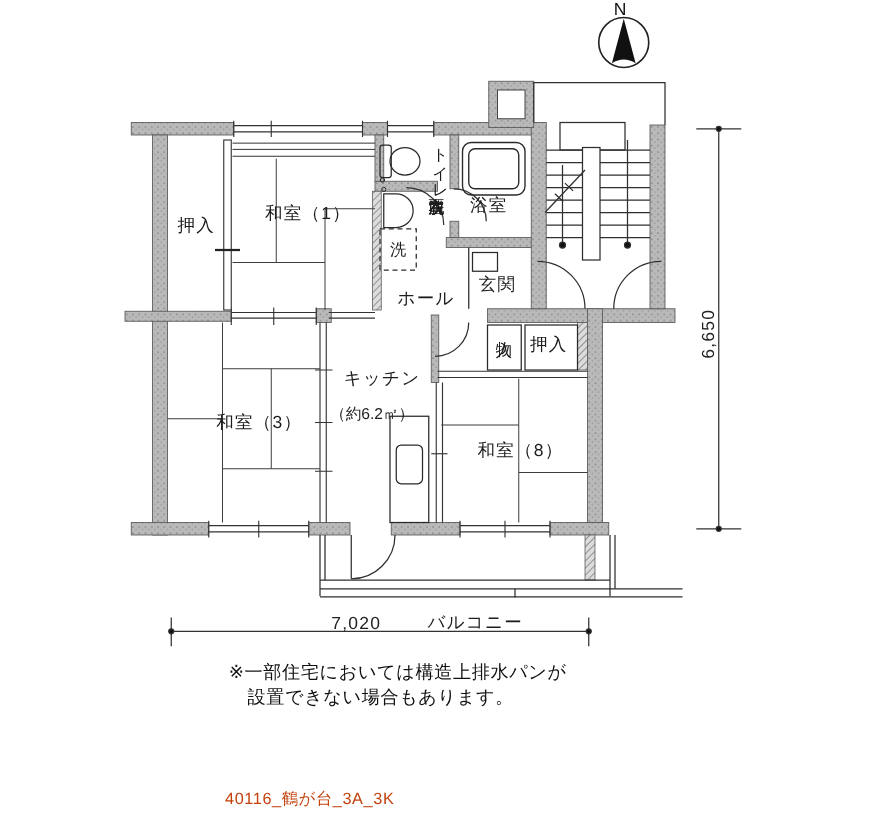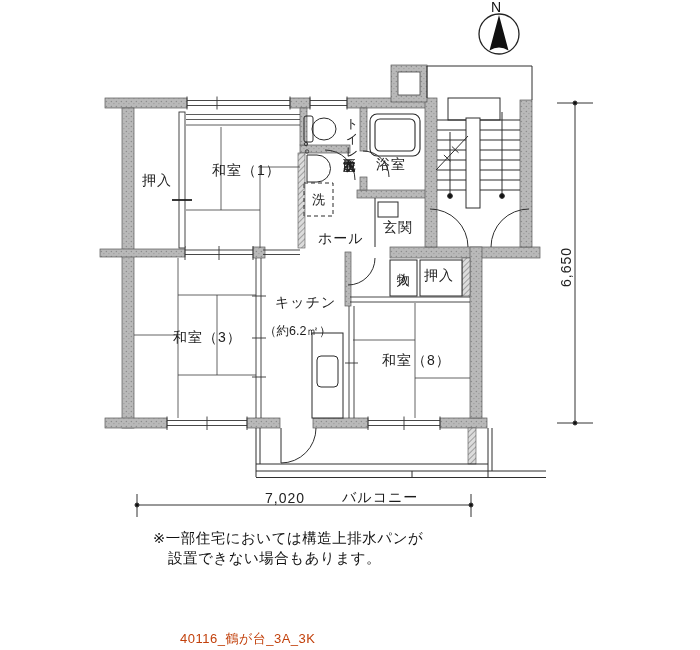--- a/index.html
+++ b/index.html
@@ -4,21 +4,21 @@
 <style>
   html,body{margin:0;padding:0;background:#fff;}
   .stage{position:relative;width:700px;height:650px;background:#ffffff;overflow:hidden;
          font-family:"Liberation Sans","DejaVu Sans",sans-serif;}
   svg{position:absolute;left:0;top:0;}
   .lbl{position:absolute;color:#1c1c1c;white-space:nowrap;font-size:14px;letter-spacing:1px;}
   .lbl.small{font-size:12.5px;letter-spacing:0;}
   .vtext{writing-mode:vertical-rl;text-orientation:upright;letter-spacing:0;line-height:1.05;}
   .dim{font-size:14px;letter-spacing:1px;color:#222;}
   .rot{transform:rotate(-90deg);transform-origin:center center;text-align:center;}
-  .notes{position:absolute;left:153px;top:528px;font-size:14.5px;line-height:20.4px;color:#111;letter-spacing:0.5px;}
+  .notes{position:absolute;left:183px;top:528px;font-size:14.5px;line-height:20.4px;color:#111;letter-spacing:0.5px;}
   .fileid{position:absolute;left:180px;top:630px;font-size:13px;color:#c2410c;letter-spacing:0.5px;}
   .north-n{position:absolute;left:491px;top:-1px;font-size:14px;color:#111;}
 </style>
 </head>
 <body>
 
 <div class="stage">
 
 <svg width="700" height="650" viewBox="0 0 700 650">
   <defs>

